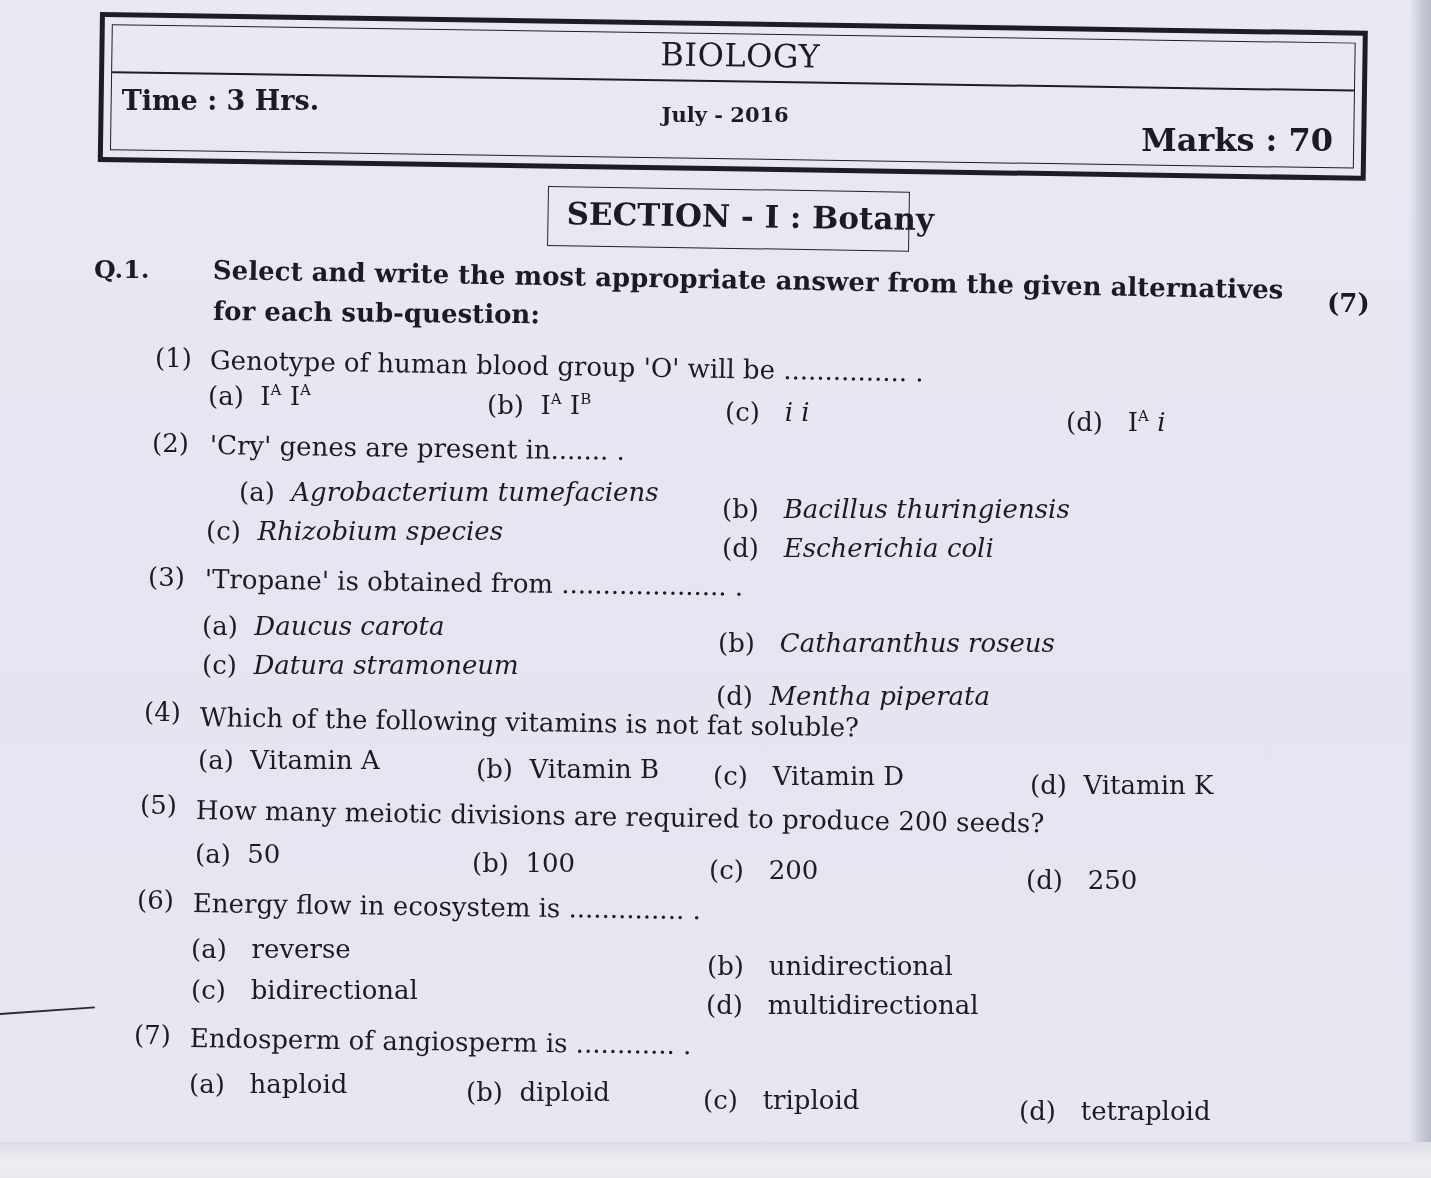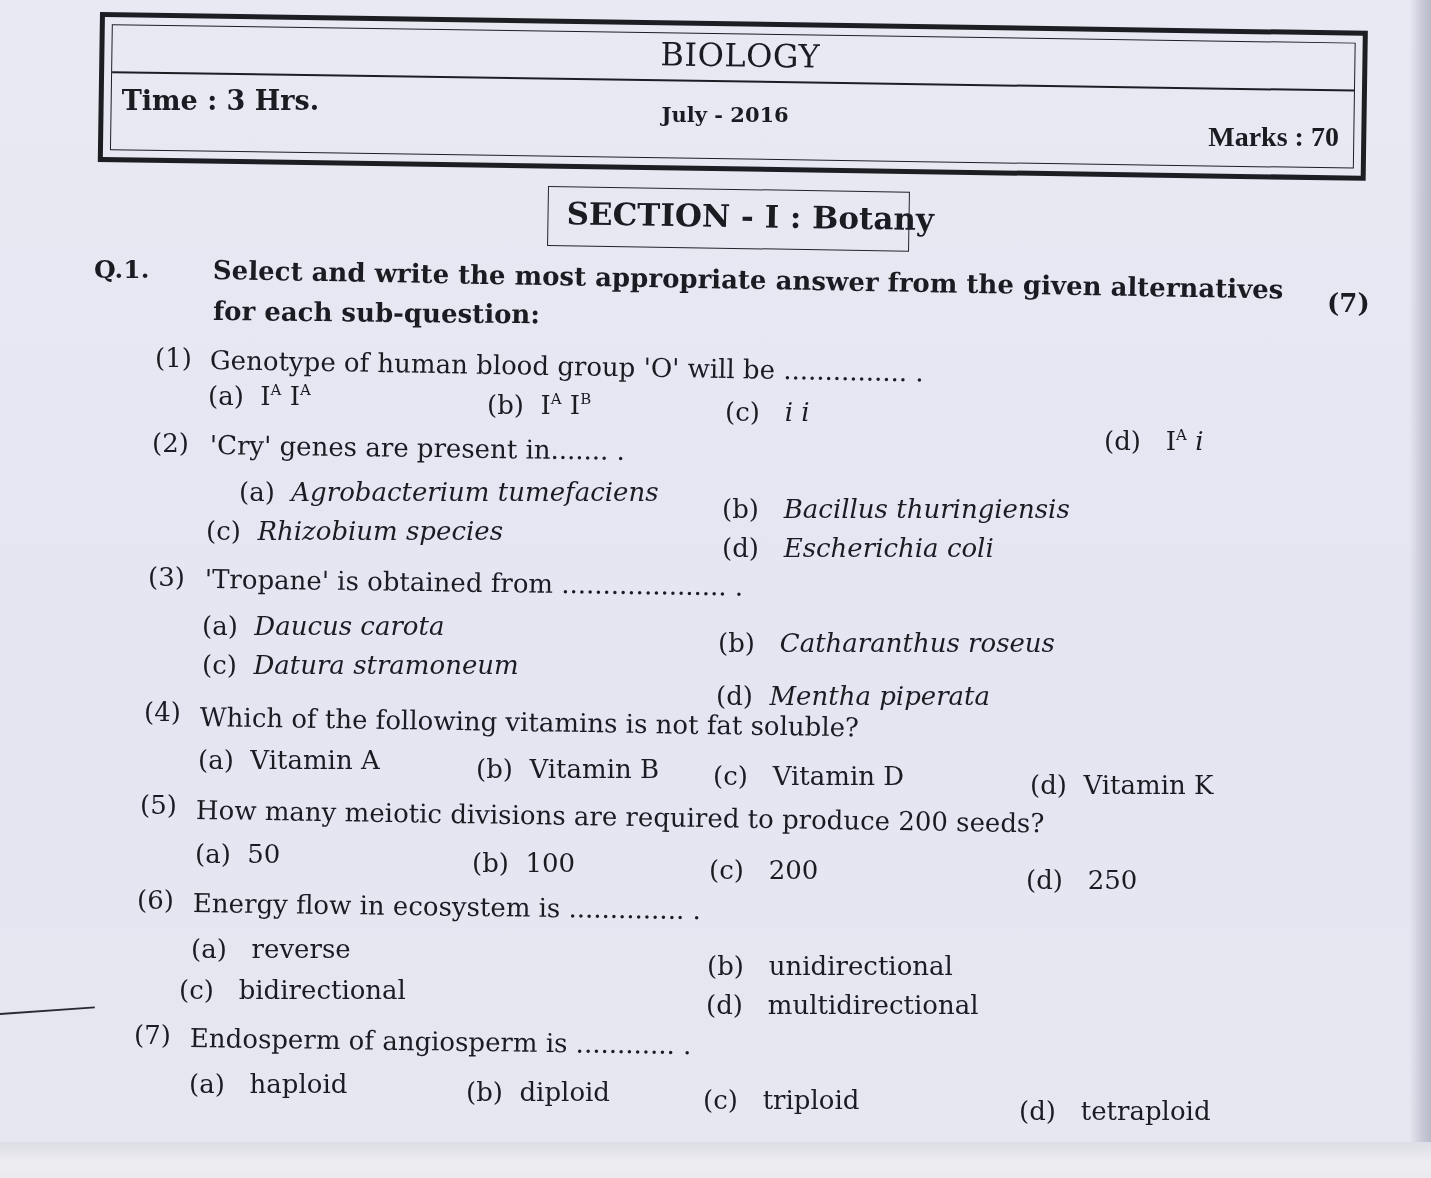--- a/index.html
+++ b/index.html
@@ -36,21 +36,21 @@
   .header-inner {
     position:absolute; left:7px; top:7px; right:7px; bottom:7px;
     border:1.5px solid #1d1d24;
   }
   .header-divider {
     position:absolute; left:0; right:0; top:46px; height:0; border-top:2px solid #1d1d24;
   }
   .hdr-title { left:548px; top:2px; font-size:32px; letter-spacing:0.5px; }
   .hdr-time  { left:10px; top:58px; font-size:27px; font-weight:bold; transform:rotate(-0.85deg); }
   .hdr-date  { left:550px; top:68px; font-size:21px; font-weight:bold; transform:rotate(-0.85deg); }
-  .hdr-marks { right:14px; top:79px; font-size:28px; font-weight:bold; transform:rotate(-0.85deg);font-family:Liberation Serif, serif; }
+  .hdr-marks { right:20px; top:79px; font-size:32px; font-weight:bold; transform:rotate(-0.85deg); }
 
   .section-box {
     position:absolute; left:548px; top:186px; width:362px; height:60px;
     border:1.5px solid #22222a; box-sizing:border-box;
     transform:rotate(0.9deg); transform-origin:left top;
   }
   .section-text { position:absolute; left:18px; top:8px; font-size:31px; font-weight:bold; white-space:nowrap; }
 
   .q-num { left:94px; top:255px; font-size:25px; font-weight:bold; }
   .q-stem { font-size:26px; font-weight:bold; }
@@ -98,21 +98,21 @@
   </span>
   <span class="abs opt" style="left:487px; top:390px;">
     <span>(b)</span>&nbsp;
     <span>I</span><sup>A</sup>
     <span>I</span><sup>B</sup>
   </span>
   <span class="abs opt" style="left:725px; top:397px;">
     <span>(c)</span>&nbsp;&nbsp;
     <i>i i</i>
   </span>
-  <span class="abs opt" style="left:1104px; top:407px;margin-top:19px;">
+  <span class="abs opt" style="left:1066px; top:407px;">
     <span>(d)</span>&nbsp;&nbsp;
     <span>I</span><sup>A</sup>
     <i>i</i>
   </span>
 </div>
 
 <div>
   <span class="abs sq" style="left:152px; top:428px;">(2)</span>
   <span class="abs sq" style="left:210px; top:430px; transform:rotate(0.8deg); transform-origin:left;">'Cry' genes are present in....... .</span>
   <span class="abs opt" style="left:206px; top:477px;margin-left:33px;"><span>(a)</span>&nbsp;&nbsp;<i>Agrobacterium tumefaciens</i></span>
@@ -146,21 +146,21 @@
   <span class="abs opt" style="left:472px; top:848px;"><span>(b)</span>&nbsp;&nbsp;<span>100</span></span>
   <span class="abs opt" style="left:709px; top:855px;"><span>(c)</span>&nbsp;&nbsp;&nbsp;<span>200</span></span>
   <span class="abs opt" style="left:1026px; top:865px;"><span>(d)</span>&nbsp;&nbsp;&nbsp;<span>250</span></span>
 </div>
 
 <div>
   <span class="abs sq" style="left:137px; top:885px;">(6)</span>
   <span class="abs sq" style="left:193px; top:888px; transform:rotate(0.8deg); transform-origin:left;">Energy flow in ecosystem is .............. .</span>
   <span class="abs opt" style="left:191px; top:934px;"><span>(a)</span>&nbsp;&nbsp;&nbsp;<span>reverse</span></span>
   <span class="abs opt" style="left:707px; top:951px;"><span>(b)</span>&nbsp;&nbsp;&nbsp;<span>unidirectional</span></span>
-  <span class="abs opt" style="left:179px; top:975px;"><span>(c)</span>&nbsp;&nbsp;&nbsp;<span>bidirectional</span></span>
+  <span class="abs opt" style="left:191px; top:975px;"><span>(c)</span>&nbsp;&nbsp;&nbsp;<span>bidirectional</span></span>
   <span class="abs opt" style="left:706px; top:990px;"><span>(d)</span>&nbsp;&nbsp;&nbsp;<span>multidirectional</span></span>
 </div>
 
 <div>
   <span class="abs sq" style="left:134px; top:1020px;">(7)</span>
   <span class="abs sq" style="left:190px; top:1023px; transform:rotate(0.8deg); transform-origin:left;">Endosperm of angiosperm is ............ .</span>
   <span class="abs opt" style="left:189px; top:1069px;"><span>(a)</span>&nbsp;&nbsp;&nbsp;<span>haploid</span></span>
   <span class="abs opt" style="left:466px; top:1077px;"><span>(b)</span>&nbsp;&nbsp;<span>diploid</span></span>
   <span class="abs opt" style="left:703px; top:1085px;"><span>(c)</span>&nbsp;&nbsp;&nbsp;<span>triploid</span></span>
   <span class="abs opt" style="left:1019px; top:1096px;"><span>(d)</span>&nbsp;&nbsp;&nbsp;<span>tetraploid</span></span>

